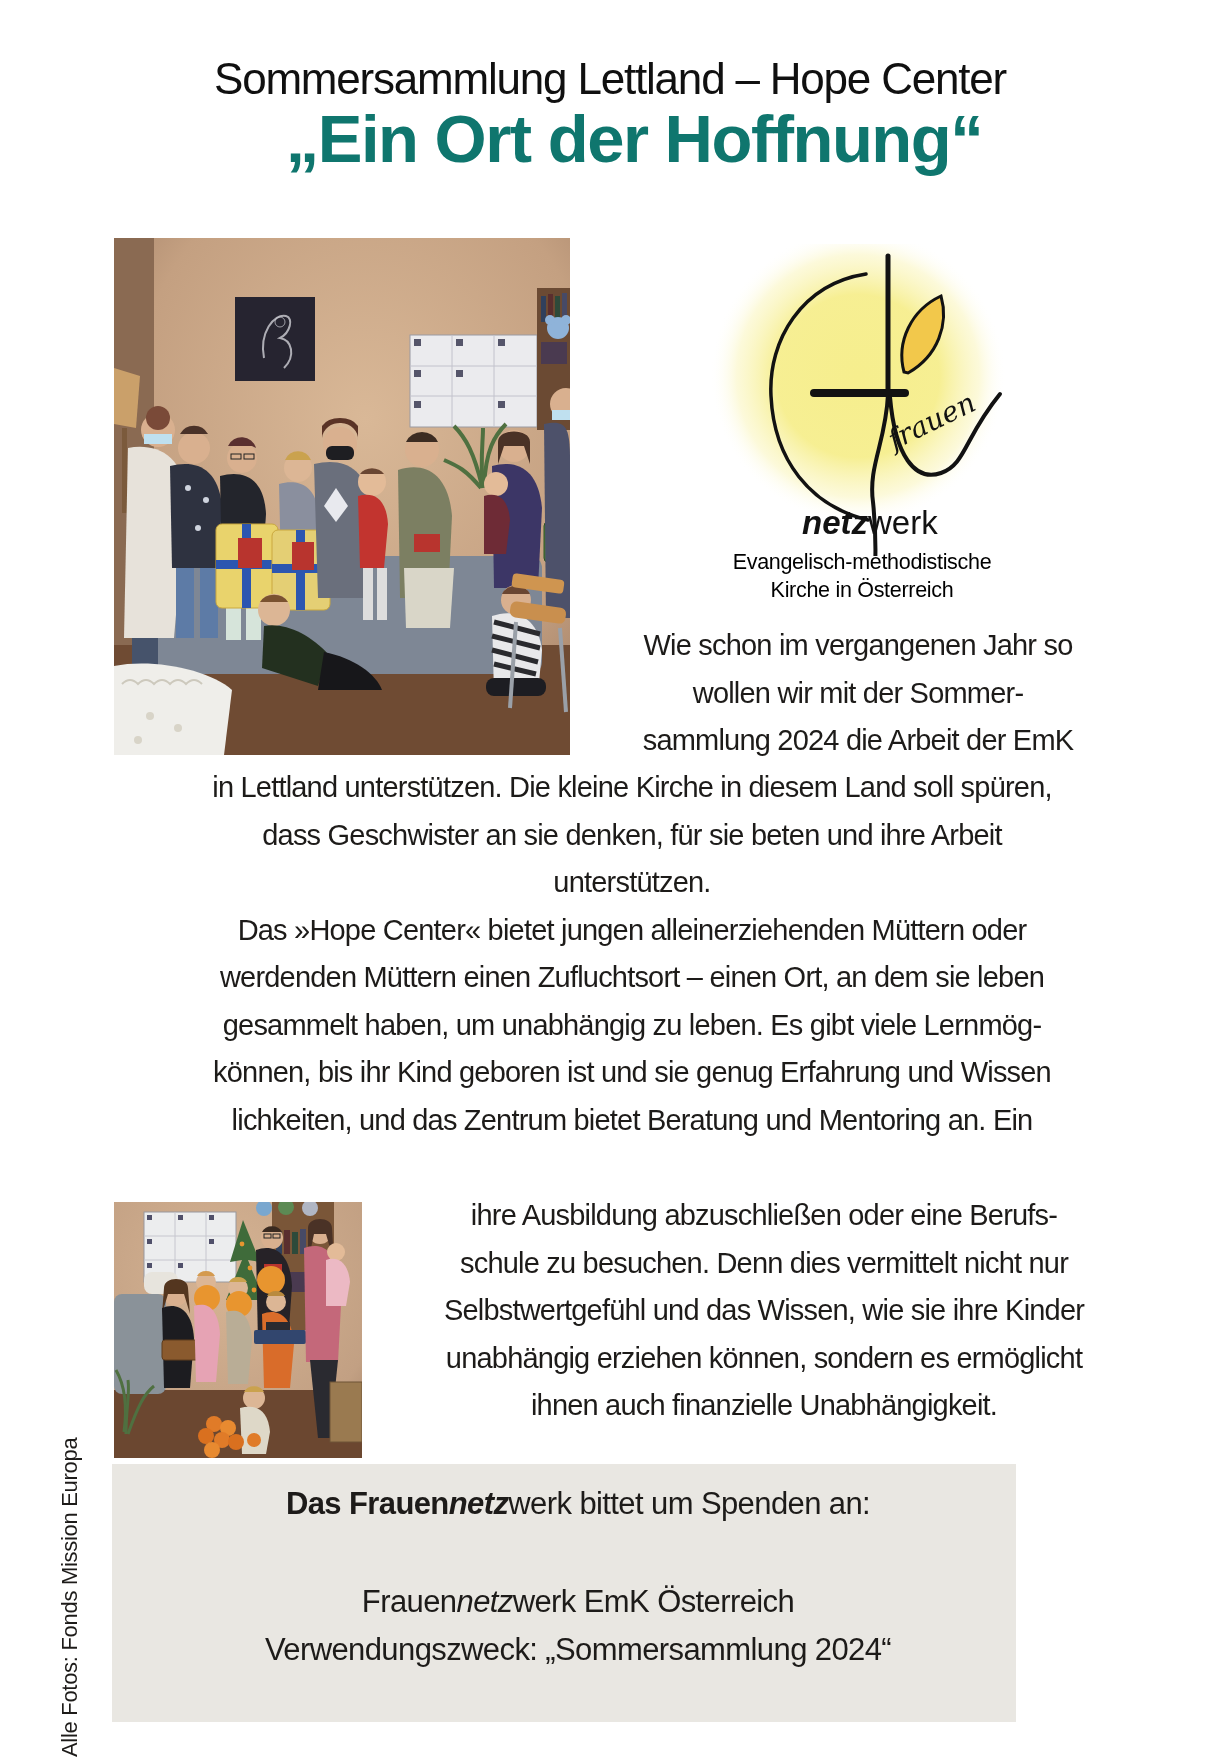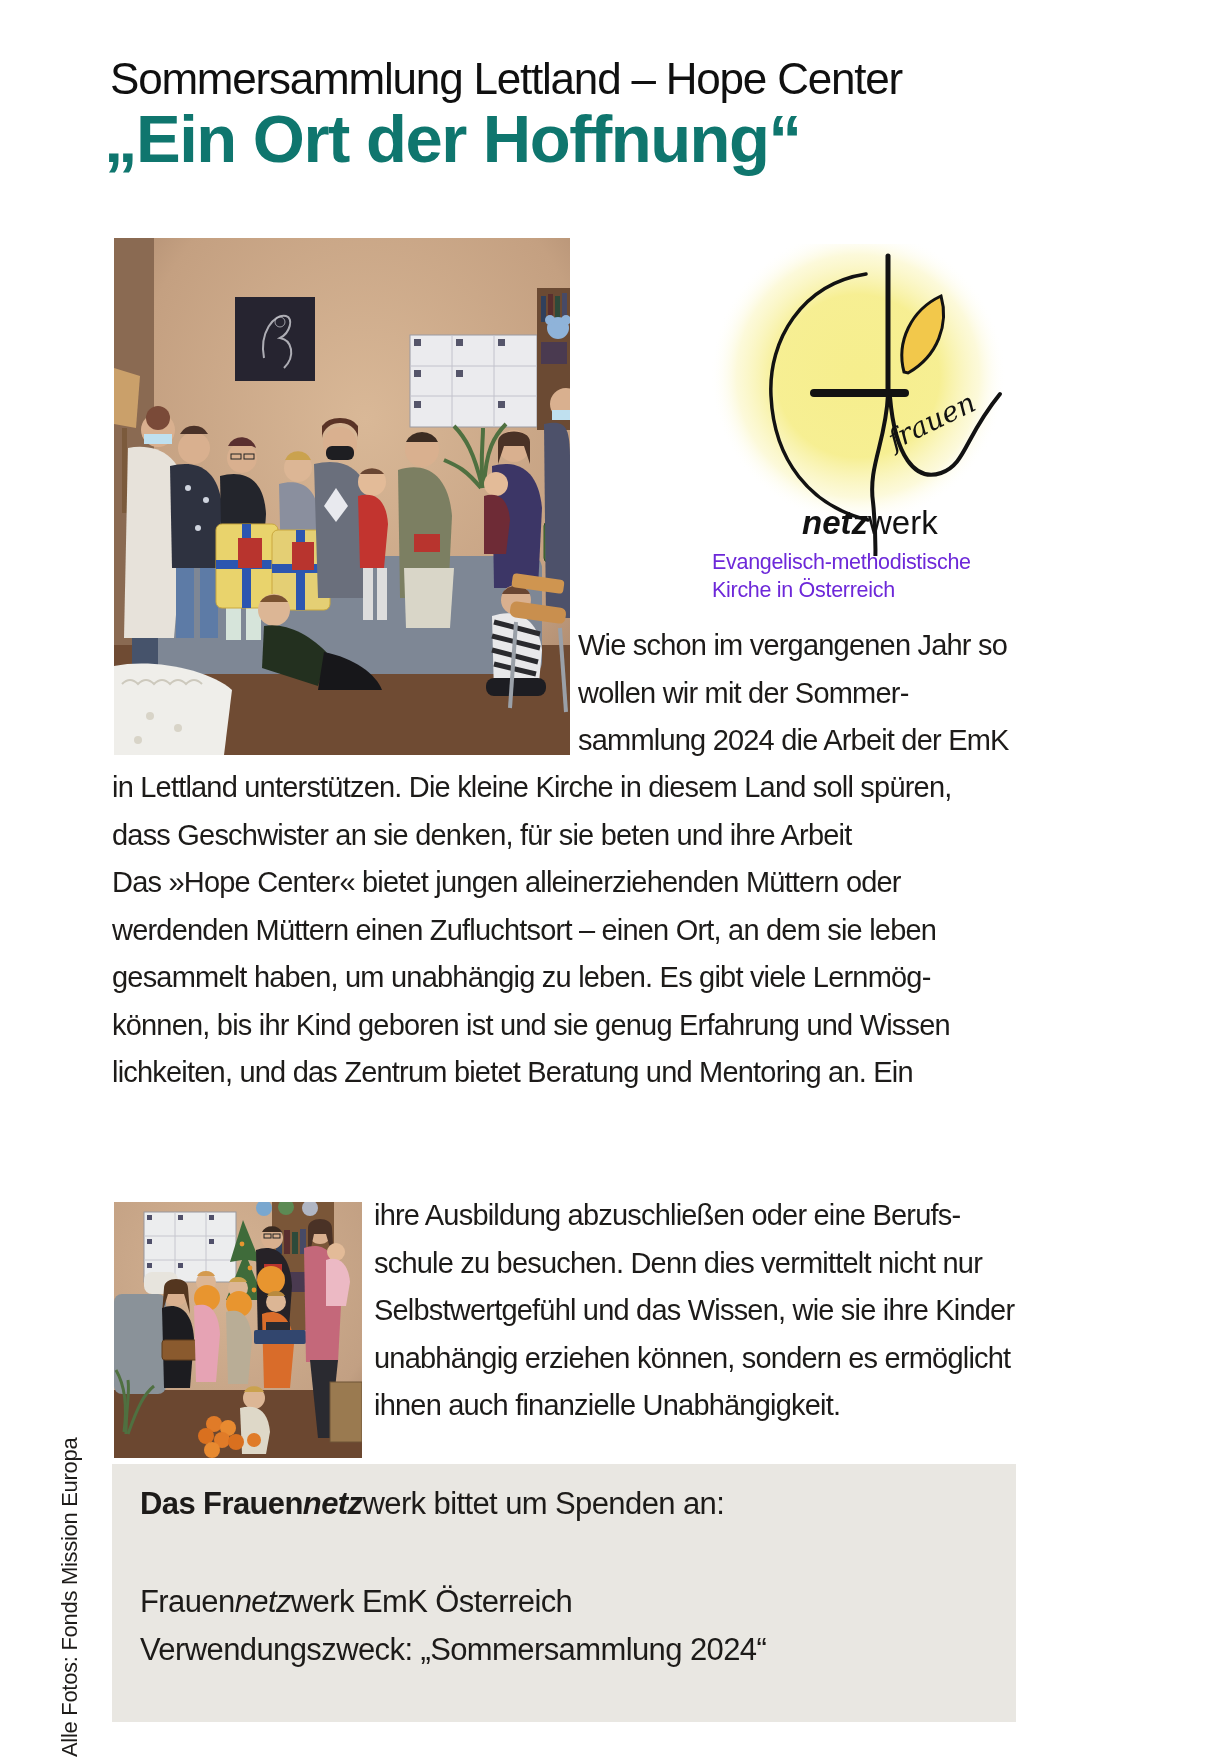--- a/index.html
+++ b/index.html
@@ -1,40 +1,40 @@
 <!DOCTYPE html>
 <html><head>
 <meta charset="utf-8">
 <style>
   * { margin:0; padding:0; box-sizing:border-box; }
   html,body { background:#ffffff; }
   body { font-family:"Liberation Sans", sans-serif; color:#1d1b19; }
   .page {
     position:relative; width:1224px; height:1758px; background:#ffffff;
-    overflow:hidden; margin:0 auto;
+    overflow:hidden; margin:0 auto;text-align:center;
   }
   .abs { position:absolute; }
 
   .title-black {
     left:110px; top:54px; width:1000px;
     font-size:44px; font-weight:400; letter-spacing:-1.2px; color:#101010;
   }
   .title-red {
     left:104px; top:100px; width:1060px;
     font-size:67px; font-weight:800; letter-spacing:-1.5px; color:#0f766e;
   }
 
   .photo { display:block; background:#c8a68a; }
   .photo1 { left:114px; top:238px; width:456px; height:517px; }
   .photo2 { left:114px; top:1202px; width:248px; height:256px; }
 
   .logo-wrap { left:698px; top:244px; width:310px; height:312px; }
   .logo-sub {
     left:712px; top:549px; width:300px;
-    font-size:21.5px; line-height:27.5px; letter-spacing:-0.3px; color:#6d28d9;
+    font-size:21.5px; line-height:27.5px; letter-spacing:-0.3px; color:#000000;
   }
 
   .bodytext { font-size:29px; letter-spacing:-0.8px; line-height:47.5px; color:#1d1b19; }
   .body-a { left:578px; top:622px; width:560px; }
   .body-b { left:112px; top:764px; width:1040px; }
   .body-c { left:374px; top:1192px; width:780px; }
 
   .v-caption {
     left:57px; top:1757px; transform:rotate(-90deg); transform-origin:0 0;
     white-space:nowrap; font-size:22px; letter-spacing:-0.3px; color:#1d1b19;
@@ -259,20 +259,21 @@
     </div>
 
   <div class="abs bodytext body-a">
       <div>Wie schon im vergangenen Jahr so</div>
       <div>wollen wir mit der Sommer-</div>
       <div>sammlung 2024 die Arbeit der EmK</div>
     </div>
   <div class="abs bodytext body-b">
       <div>in Lettland unterstützen. Die kleine Kirche in diesem Land soll spüren,</div>
       <div>dass Geschwister an sie denken, für sie beten und ihre Arbeit</div>
+      <div>unterstützen.</div>
       <div>Das »Hope Center« bietet jungen alleinerziehenden Müttern oder</div>
       <div>werdenden Müttern einen Zufluchtsort – einen Ort, an dem sie leben</div>
       <div>gesammelt haben, um unabhängig zu leben. Es gibt viele Lernmög-</div>
       <div>können, bis ihr Kind geboren ist und sie genug Erfahrung und Wissen</div>
       <div>lichkeiten, und das Zentrum bietet Beratung und Mentoring an. Ein</div>
     </div>
   <div class="abs bodytext body-c">
       <div>ihre Ausbildung abzuschließen oder eine Berufs-</div>
       <div>schule zu besuchen. Denn dies vermittelt nicht nur</div>
       <div>Selbstwertgefühl und das Wissen, wie sie ihre Kinder</div>

